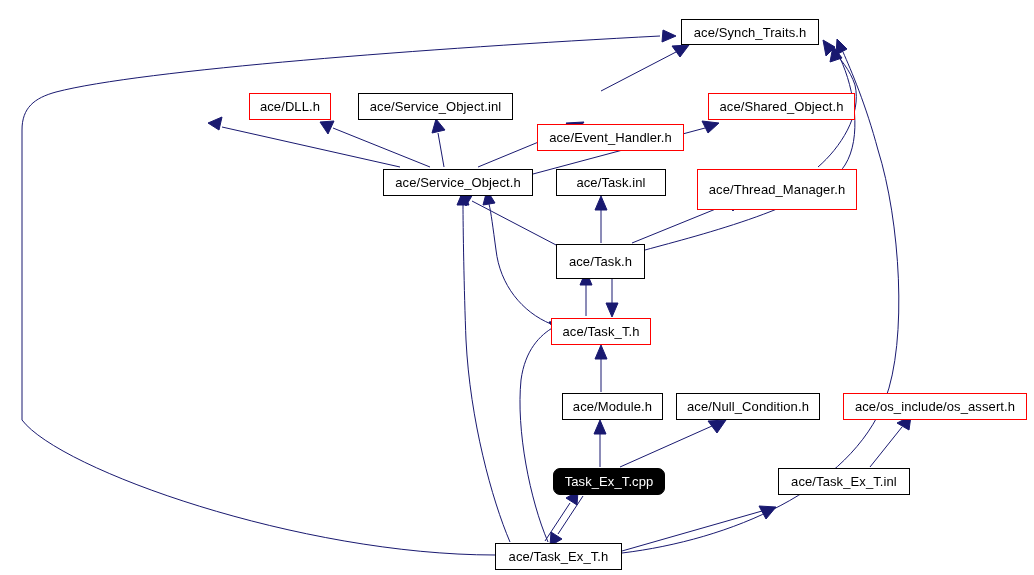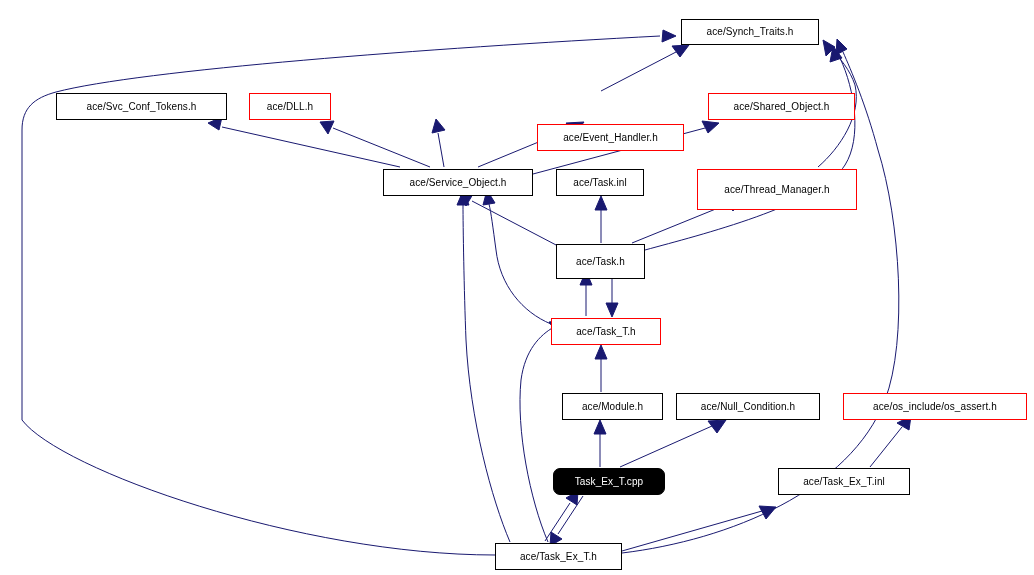--- a/index.html
+++ b/index.html
@@ -23,21 +23,21 @@
     height: 575px;
   }
   .node {
     position: absolute;
     box-sizing: border-box;
     display: flex;
     align-items: center;
     justify-content: center;
     background: #ffffff;
     border: 1px solid #000000;
-    font-size: 10px;
+    font-size: 13px;
     color: #000000;
     white-space: nowrap;
     line-height: 1;
     letter-spacing: 0.1px;
     z-index: 5;
   }
   .node.red {
     border-color: #ff0000;
   }
   .node.filled {
@@ -188,54 +188,54 @@
       <path class="edge-path" d="M 622,553 C 730,540 850,490 885,400 C 908,340 900,220 878,150 C 866,105 851,70 843,52"></path>
       <polygon class="edge-head" points="837,39 847,49 836,55"></polygon>
     </g>
 
   </svg>
 
   <div class="node" style="left:681px; top:19px; width:138px; height:26px;">
     <span>ace/Synch_Traits.h</span>
   </div>
 
-  <div class="node" style="left:56px; top:93px; width:171px; height:27px;">
-    <span>ace/Svc_Conf_Tokens.h</span>
-  </div>
 
   <div class="node red" style="left:249px; top:93px; width:82px; height:27px;">
     <span>ace/DLL.h</span>
   </div>
 
+  <div class="node" style="left:358px; top:93px; width:155px; height:27px;">
+    <span>ace/Service_Object.inl</span>
+  </div>
 
   <div class="node red" style="left:537px; top:93px; width:147px; height:27px;margin-top:31px;">
     <span>ace/Event_Handler.h</span>
   </div>
 
   <div class="node red" style="left:708px; top:93px; width:147px; height:27px;">
     <span>ace/Shared_Object.h</span>
   </div>
 
   <div class="node" style="left:383px; top:169px; width:150px; height:27px;">
     <span>ace/Service_Object.h</span>
   </div>
 
-  <div class="node" style="left:556px; top:169px; width:88px; height:27px;">
+  <div class="node" style="left:556px; top:169px; width:110px; height:27px;">
     <span>ace/Task.inl</span>
   </div>
 
   <div class="node red" style="left:697px; top:169px; width:160px; height:41px;">
     <span>ace/Thread_Manager.h</span>
   </div>
 
   <div class="node" style="left:556px; top:244px; width:89px; height:35px;">
     <span>ace/Task.h</span>
   </div>
 
-  <div class="node red" style="left:551px; top:318px; width:110px; height:27px;">
+  <div class="node red" style="left:551px; top:318px; width:100px; height:27px;">
     <span>ace/Task_T.h</span>
   </div>
 
   <div class="node" style="left:552px; top:393px; width:101px; height:27px;margin-left:10px;">
     <span>ace/Module.h</span>
   </div>
 
   <div class="node red" style="left:843px; top:393px; width:184px; height:27px;">
     <span>ace/os_include/os_assert.h</span>
   </div>

